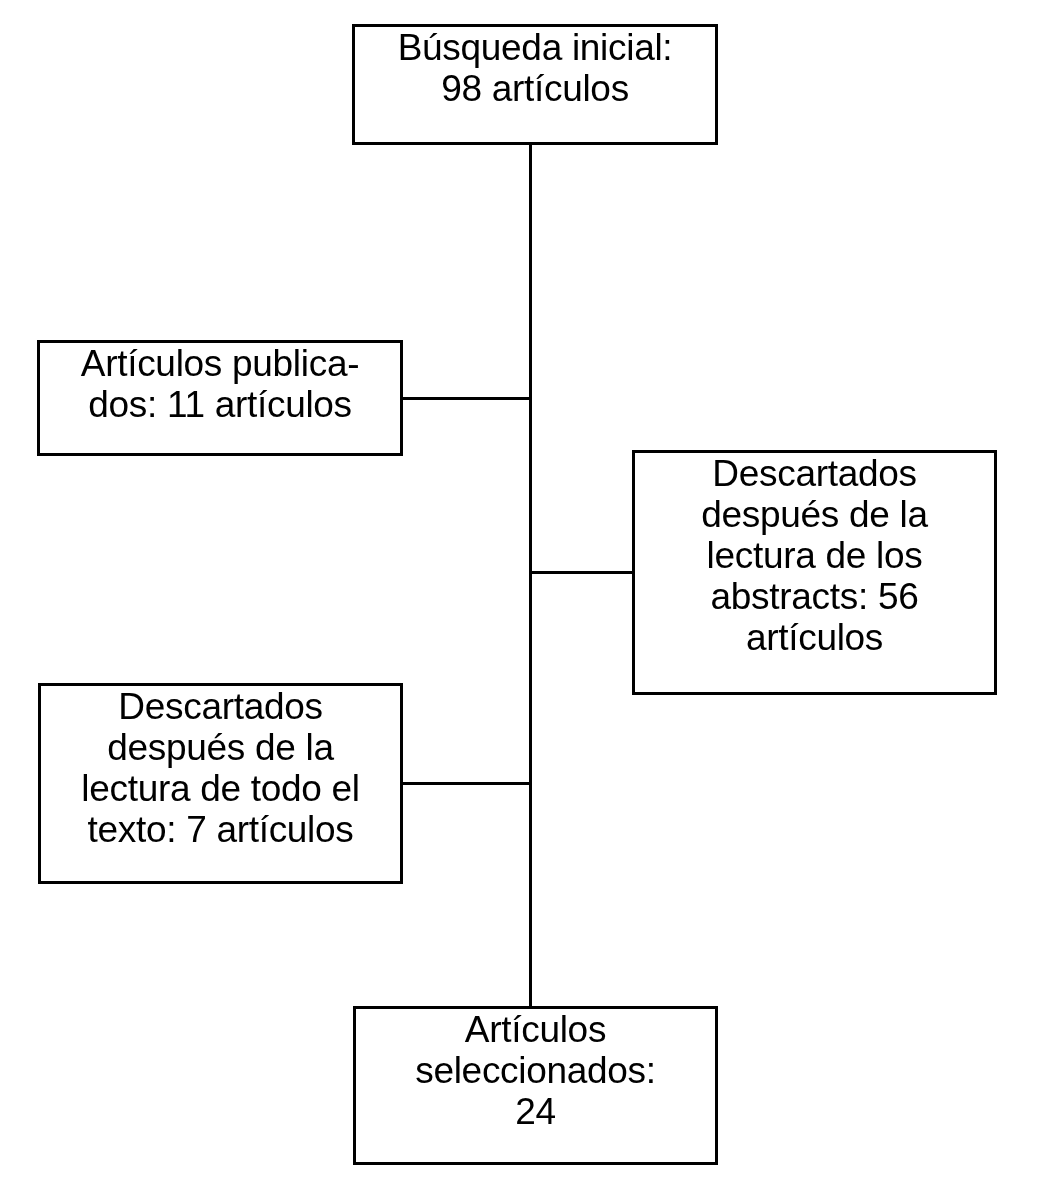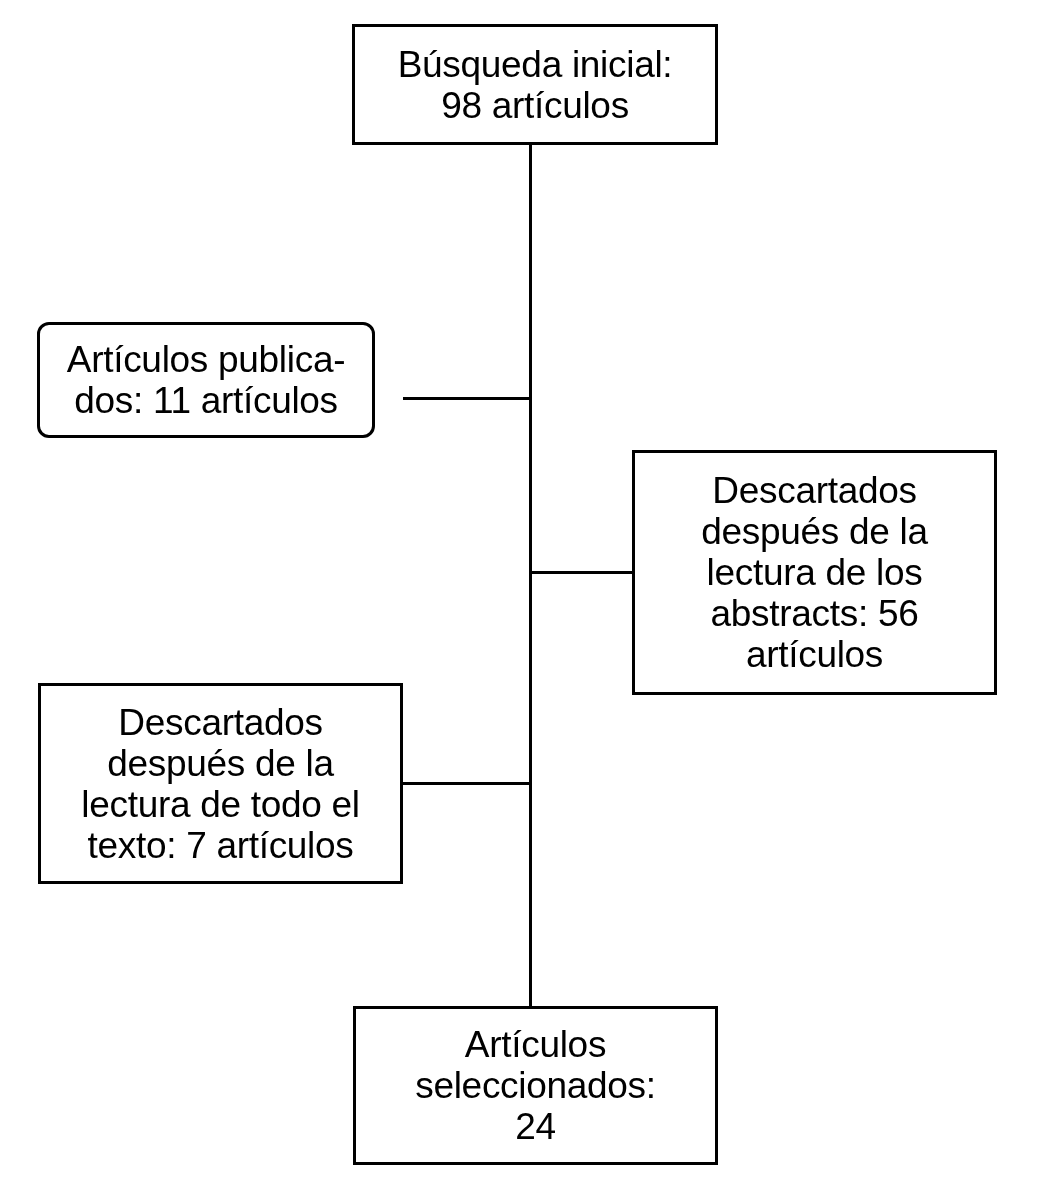--- a/index.html
+++ b/index.html
@@ -14,41 +14,40 @@
     background: #ffffff;
     font-family: "Liberation Sans", "DejaVu Sans", sans-serif;
     color: #000000;
   }
   .node {
     position: absolute;
     box-sizing: border-box;
     border: 3px solid #000000;
     background: #ffffff;
     display: flex;
-    align-items: center;
     justify-content: center;
     text-align: center;
     z-index: 2;
   }
   .node-text {
     display: block;
     white-space: pre-line;
     font-size: 37px;
     line-height: 41px;
     letter-spacing: -0.3px;
     padding: 0 2px;
   }
   .edge {
     position: absolute;
     background: #000000;
     z-index: 1;
   }
   
   .node-initial   { left: 352px; top: 24px;   width: 366px; height: 121px; }
-  .node-published { left: 37px;  top: 322px;  width: 338px; height: 116px; border-radius: 12px; }
+  .node-published { left: 37px;  top: 340px;  width: 366px; height: 116px; }
   .node-abstracts { left: 632px; top: 450px;  width: 365px; height: 245px; }
   .node-fulltext  { left: 38px;  top: 683px;  width: 365px; height: 201px; }
   .node-selected  { left: 353px; top: 1006px; width: 365px; height: 159px; }
   
   .edge-spine            { left: 529px; top: 144px; width: 3px;   height: 863px; }
   .edge-published-branch { left: 403px; top: 397px; width: 127px; height: 3px; }
   .edge-abstracts-branch { left: 531px; top: 571px; width: 101px; height: 3px; }
   .edge-fulltext-branch  { left: 403px; top: 782px; width: 127px; height: 3px; }
 </style>
 </head>

